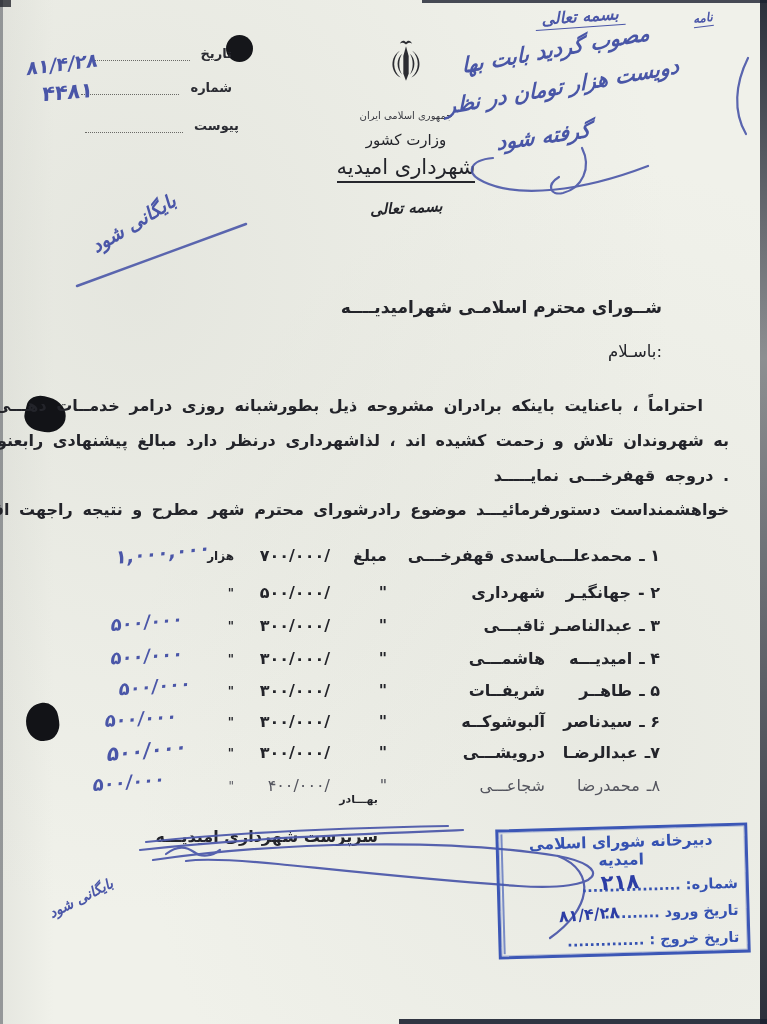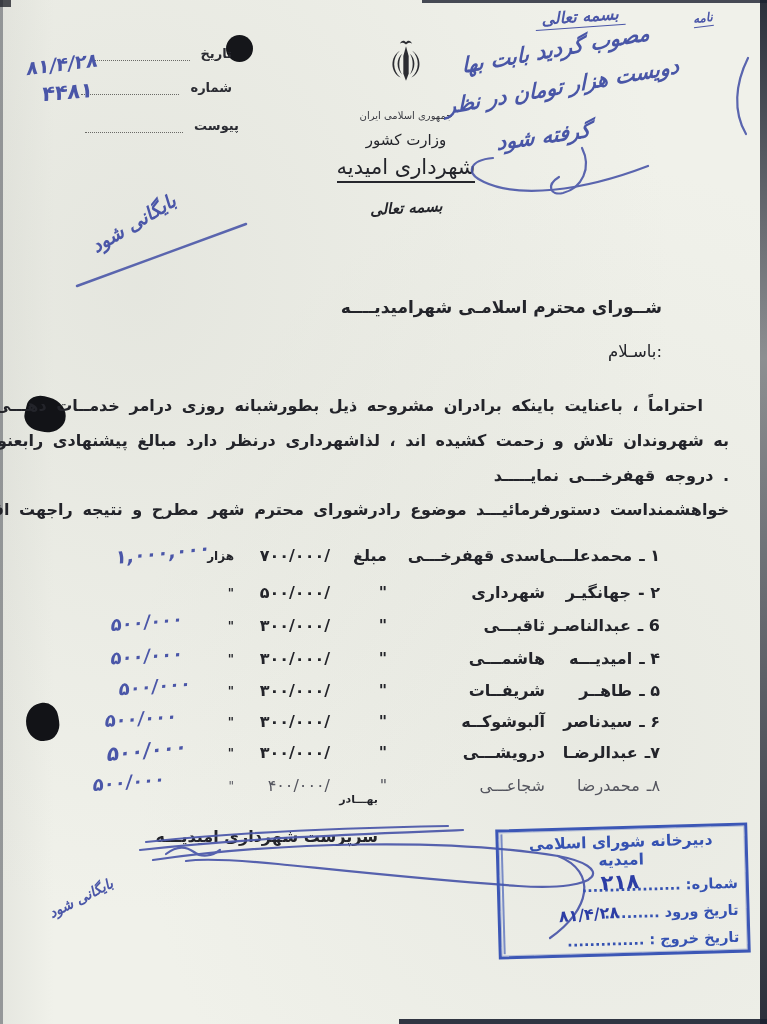--- a/index.html
+++ b/index.html
@@ -205,21 +205,21 @@
       </span>
       <span class="c-family">شهرداری</span>
       <span class="c-label">"</span>
       <span class="c-amount">۵۰۰/۰۰۰/</span>
       <span class="c-unit">"</span>
       <span class="c-hand"></span>
     </div>
 
     <div class="pay-row">
       <span class="c-right">
-        <span class="c-num">6 ـ</span>
+        <span class="c-num">۳ ـ</span>
         <span class="c-name">عبدالناصـر</span>
       </span>
       <span class="c-family">ثاقبـــی</span>
       <span class="c-label">"</span>
       <span class="c-amount">۳۰۰/۰۰۰/</span>
       <span class="c-unit">"</span>
       <span class="c-hand">۵۰۰/۰۰۰</span>
     </div>
 
     <div class="pay-row">

